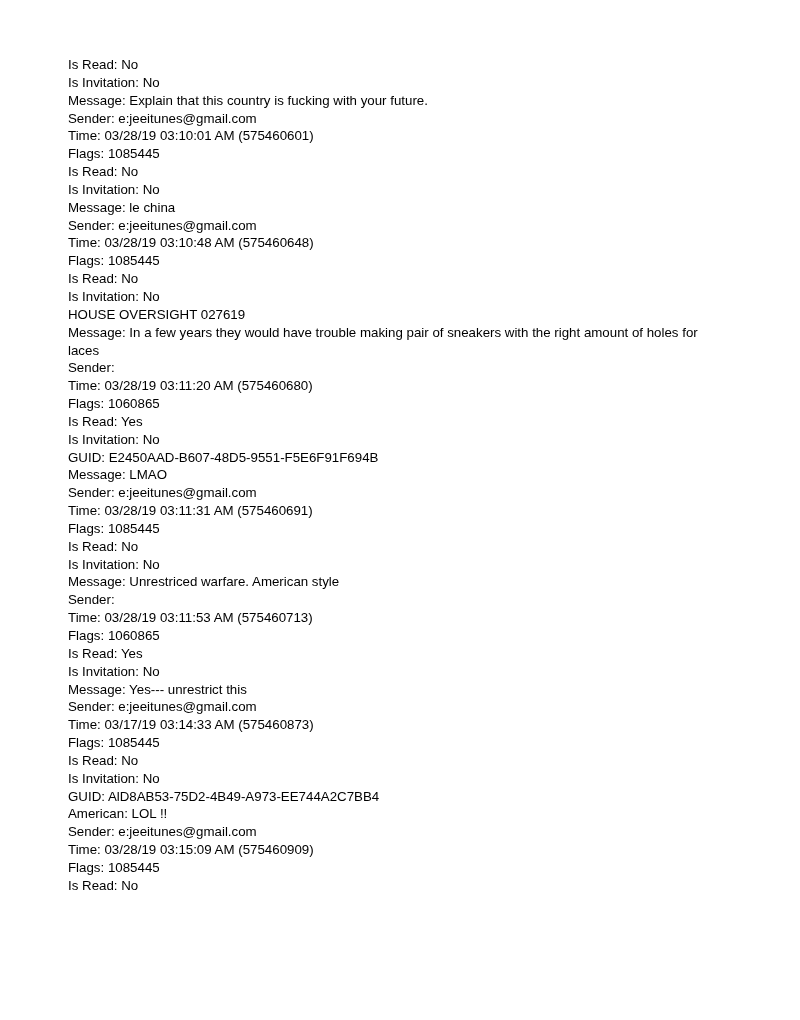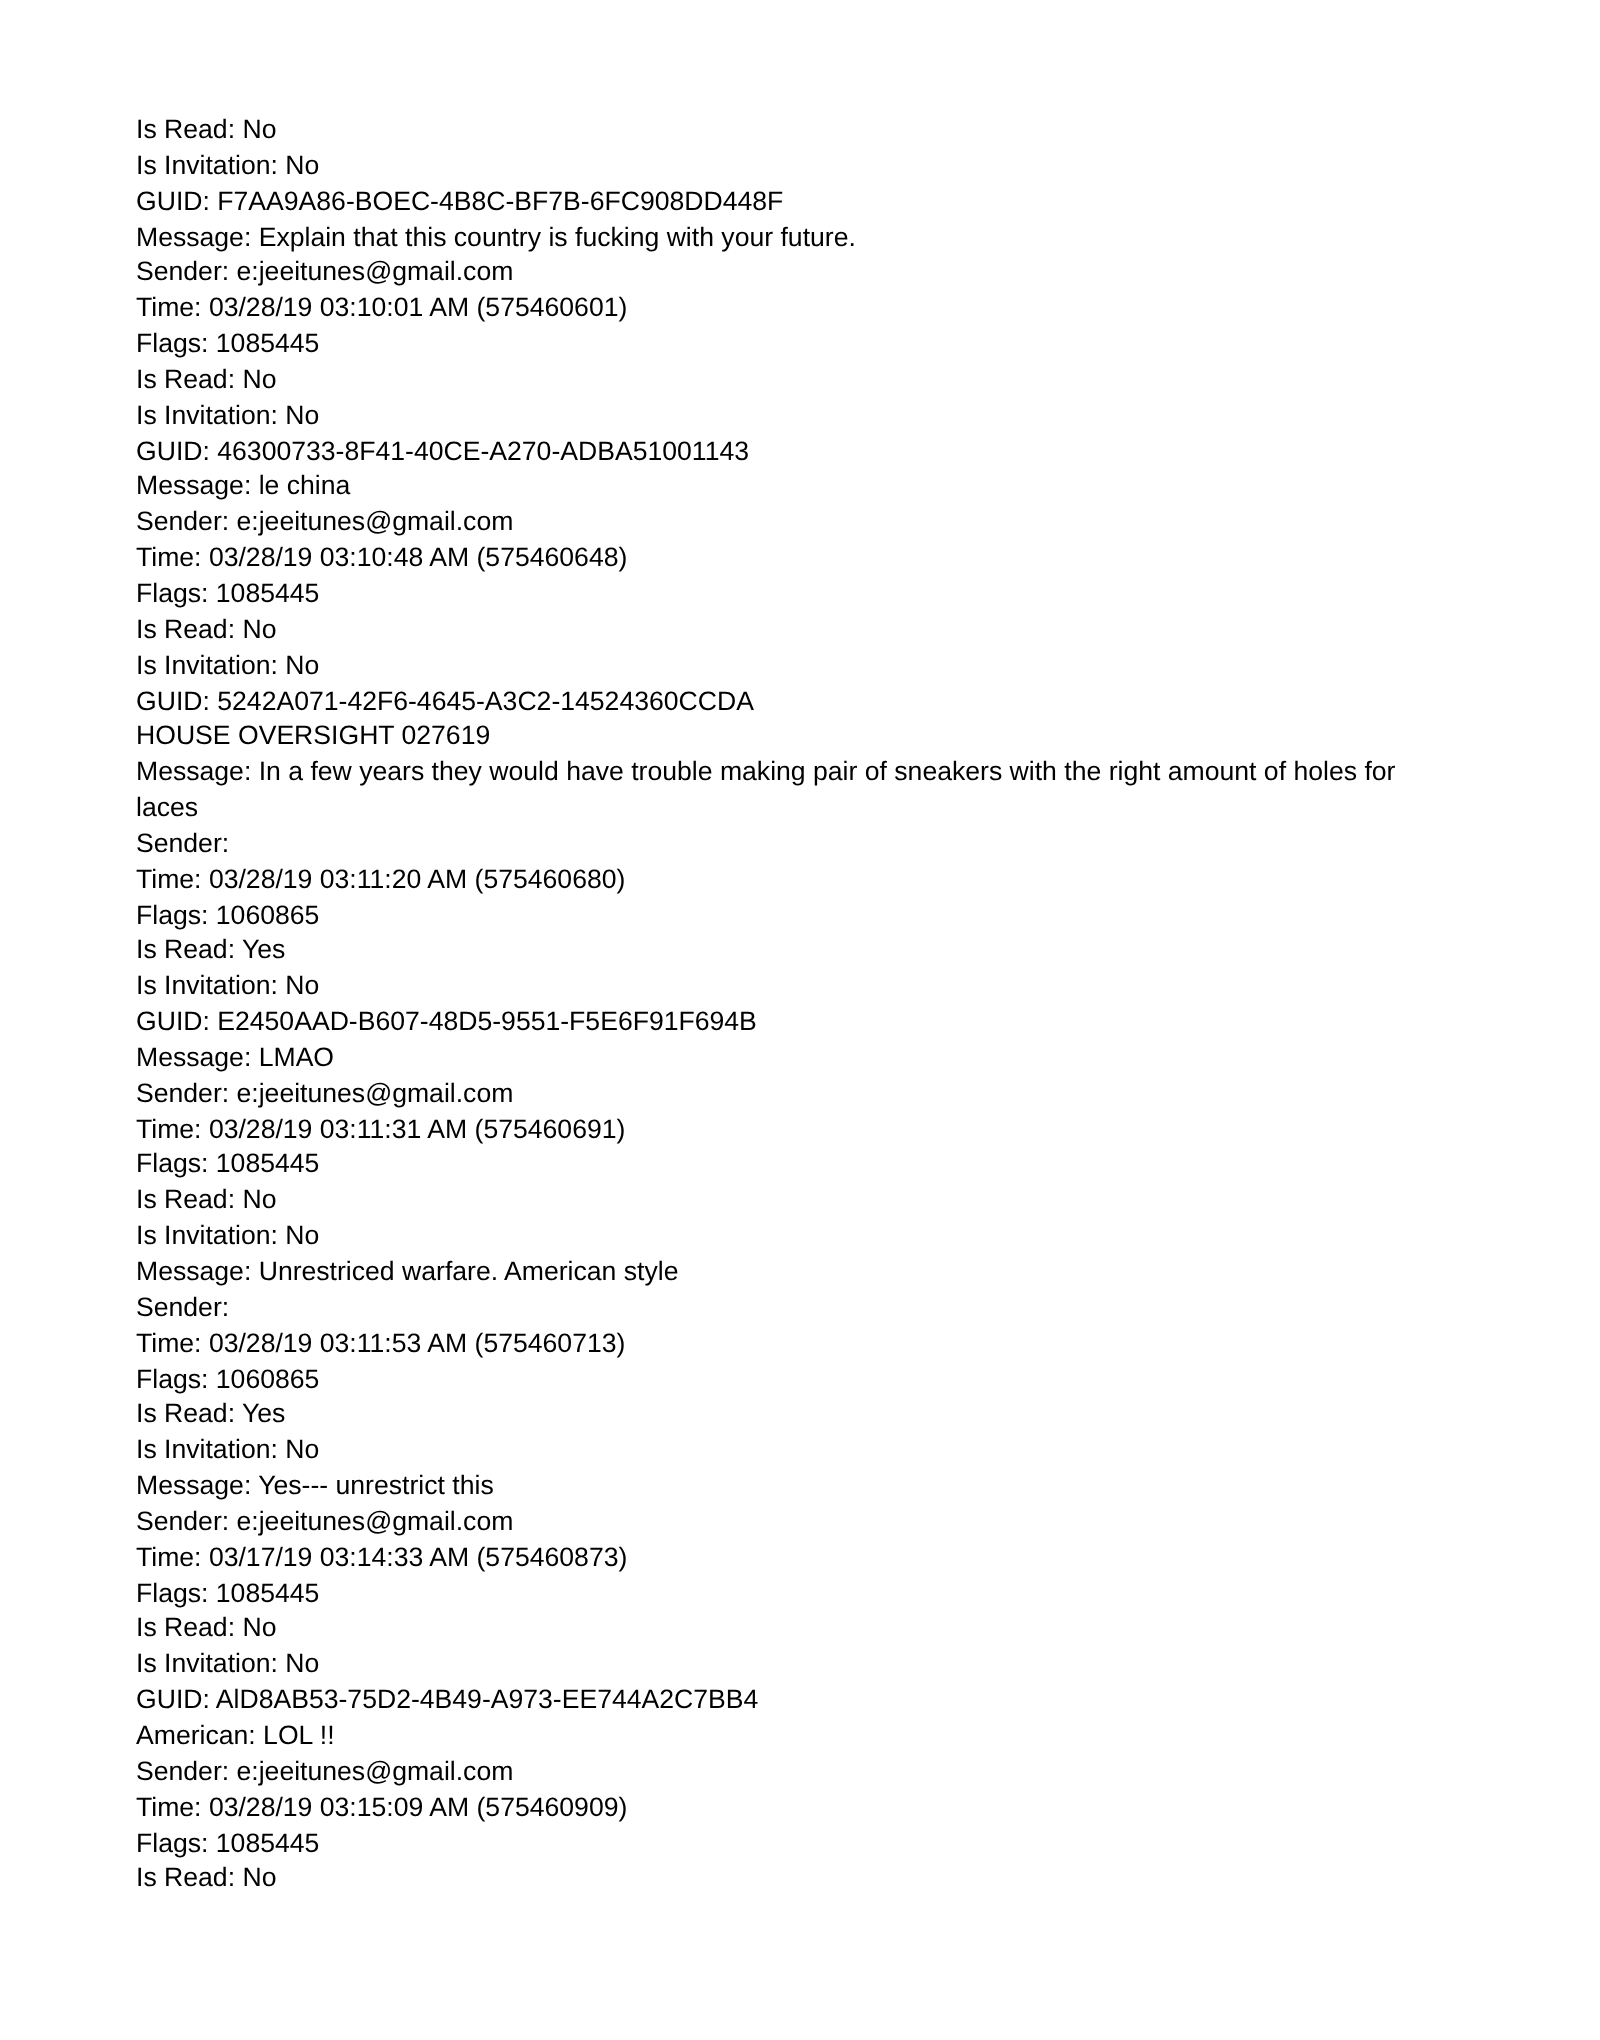--- a/index.html
+++ b/index.html
@@ -33,35 +33,32 @@
     word-break: break-word;
   }
 </style>
 </head>
 <body>
 
 <div class="page">
   <div class="doc-body" id="doc-body">
       <span class="line">Is Read: No</span>
       <span class="line">Is Invitation: No</span>
-      <span class="line">GUID: F7AA9A86-BOEC-4B8C-BF7B-6FC908DD448F</span>
       <span class="line">Message: Explain that this country is fucking with your future.</span>
       <span class="line">Sender: e:jeeitunes@gmail.com</span>
       <span class="line">Time: 03/28/19 03:10:01 AM (575460601)</span>
       <span class="line">Flags: 1085445</span>
       <span class="line">Is Read: No</span>
       <span class="line">Is Invitation: No</span>
-      <span class="line">GUID: 46300733-8F41-40CE-A270-ADBA51001143</span>
       <span class="line">Message: le china</span>
       <span class="line">Sender: e:jeeitunes@gmail.com</span>
       <span class="line">Time: 03/28/19 03:10:48 AM (575460648)</span>
       <span class="line">Flags: 1085445</span>
       <span class="line">Is Read: No</span>
       <span class="line">Is Invitation: No</span>
-      <span class="line">GUID: 5242A071-42F6-4645-A3C2-14524360CCDA</span>
       <span class="line">HOUSE OVERSIGHT 027619</span>
       <span class="line">Message: In a few years they would have trouble making pair of sneakers with the right amount of holes for laces</span>
       <span class="line">Sender:</span>
       <span class="line">Time: 03/28/19 03:11:20 AM (575460680)</span>
       <span class="line">Flags: 1060865</span>
       <span class="line">Is Read: Yes</span>
       <span class="line">Is Invitation: No</span>
       <span class="line">GUID: E2450AAD-B607-48D5-9551-F5E6F91F694B</span>
       <span class="line">Message: LMAO</span>
       <span class="line">Sender: e:jeeitunes@gmail.com</span>

